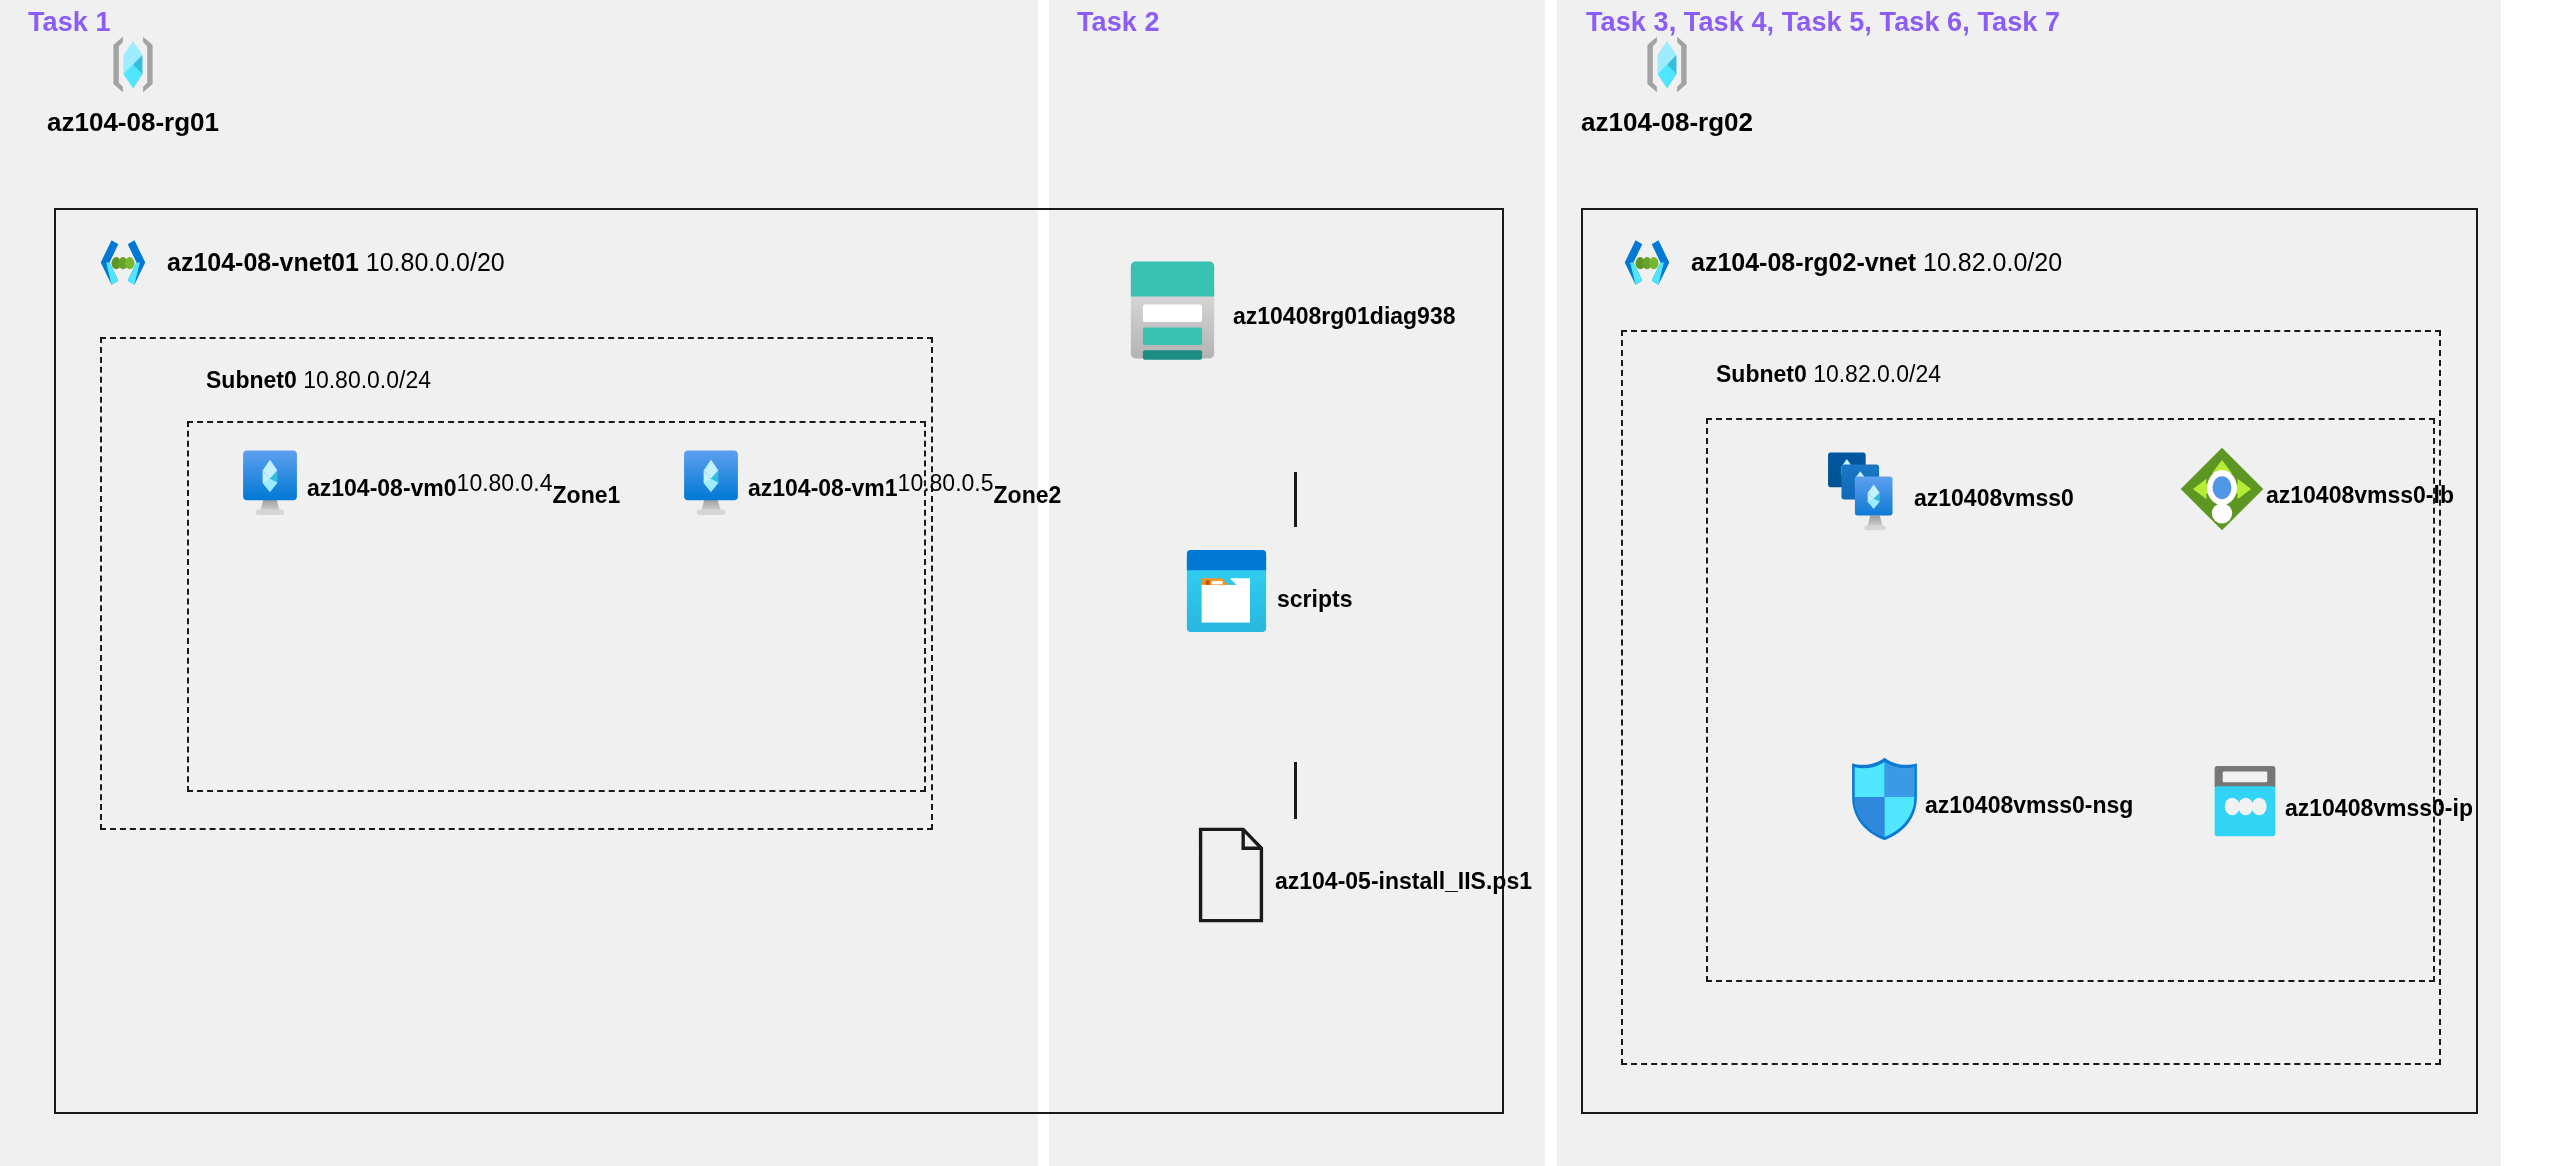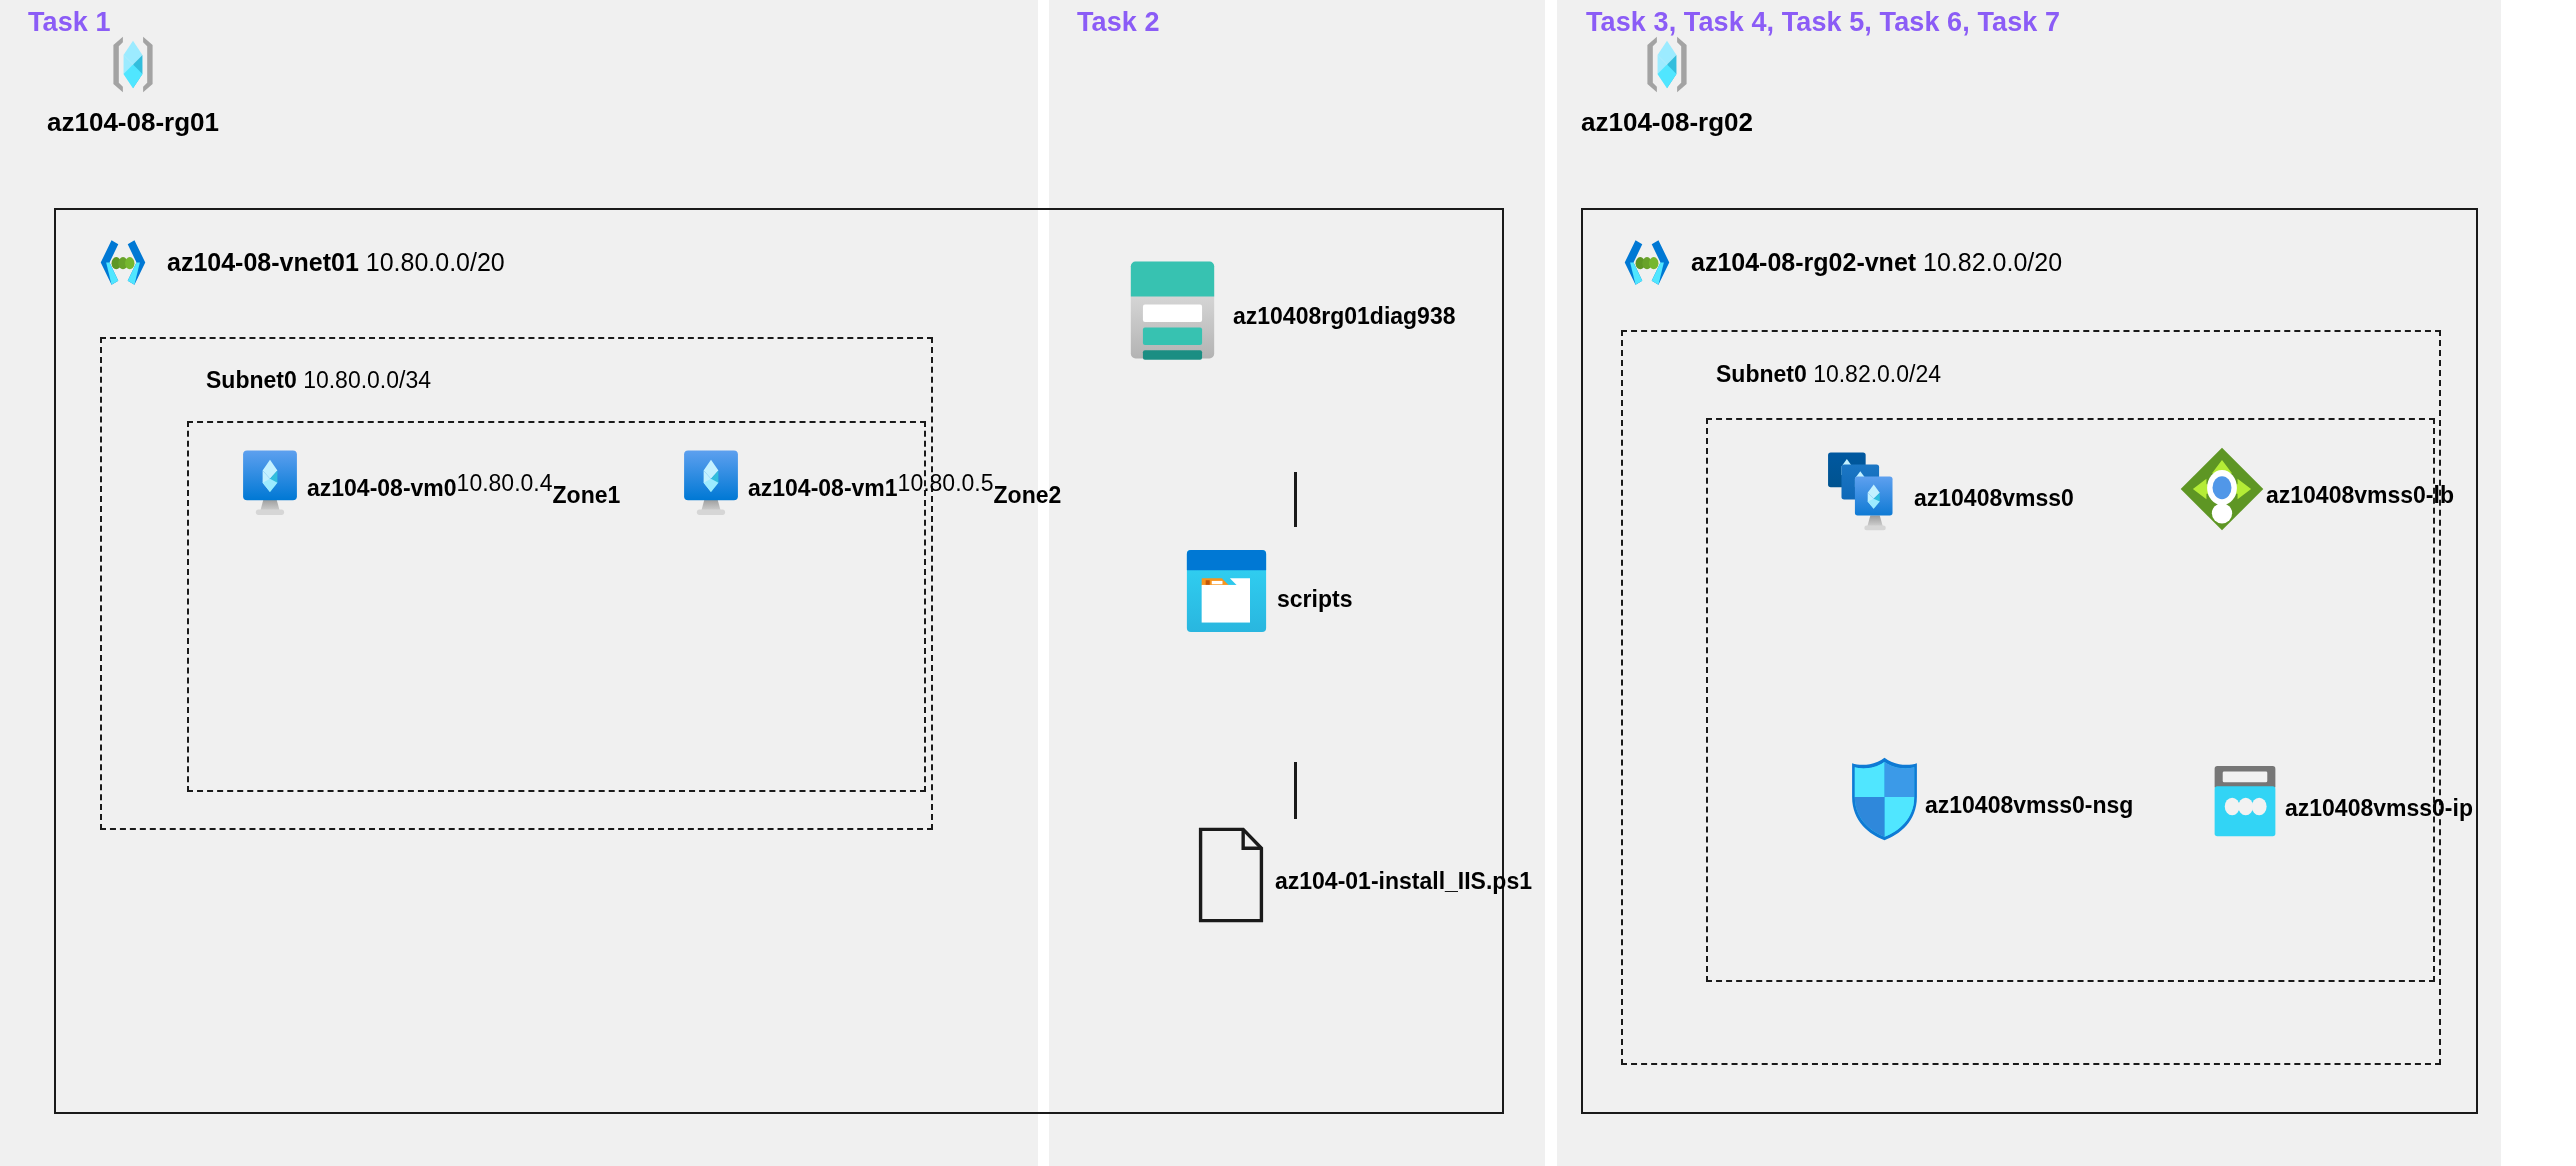--- a/index.html
+++ b/index.html
@@ -111,21 +111,21 @@
   </span>
   <span class="vnet-label">
     <b>az104-08-vnet01</b> 
     <span>10.80.0.0/20</span>
   </span>
 </div>
 
 <div class="dashbox" id="subnet0-a-box"></div>
 <div class="sub-label" id="subnet0-a-label">
   <b>Subnet0</b> 
-  <span>10.80.0.0/34</span>
+  <span>10.80.0.0/24</span>
 </div>
 <div class="dashbox" id="vmbox-a"></div>
 
 <div class="node" id="vm0-node">
   <span>
     <svg width="74" height="74" viewBox="0 0 110 110">
       <defs>
           <linearGradient id="vmg0" x1="0" y1="0" x2="0" y2="1">
         <stop offset="0" stop-color="#5ea0ef"></stop>
             <stop offset="1" stop-color="#0078d4"></stop>
@@ -220,21 +220,21 @@
 
 <div class="connector" id="conn-2"></div>
 
 <div class="node" id="psfile-node">
   <span>
     <svg width="88" height="98" viewBox="0 0 130 145">
       <path d="M20 5 H83 L110 33 V140 H20 Z" fill="none" stroke="#1a1a1a" stroke-width="5"></path>
       <path d="M83 5 V33 H110" fill="none" stroke="#1a1a1a" stroke-width="5"></path>
     </svg>
   </span>
-  <span class="cap">az104-01-install_IIS.ps1</span>
+  <span class="cap">az104-05-install_IIS.ps1</span>
 </div>
 
 <div class="rg-row" id="rg02-row">
   <span>
     <svg width="50" height="61" viewBox="0 0 74 90">
       <path d="M22 4 L8 16 L8 74 L22 86 L22 78 L16 72 L16 18 L22 12 Z" fill="#a3a3a3"></path>
       <path d="M52 4 L66 16 L66 74 L52 86 L52 78 L58 72 L58 18 L52 12 Z" fill="#a3a3a3"></path>
       <path d="M37 10 L51 31 L37 45 L23 31 Z" fill="#9cebff"></path>
       <path d="M37 45 L51 31 L51 59 L37 80 Z" fill="#32bedd"></path>
       <path d="M37 45 L23 31 L23 59 L37 80 Z" fill="#9cebff"></path>

